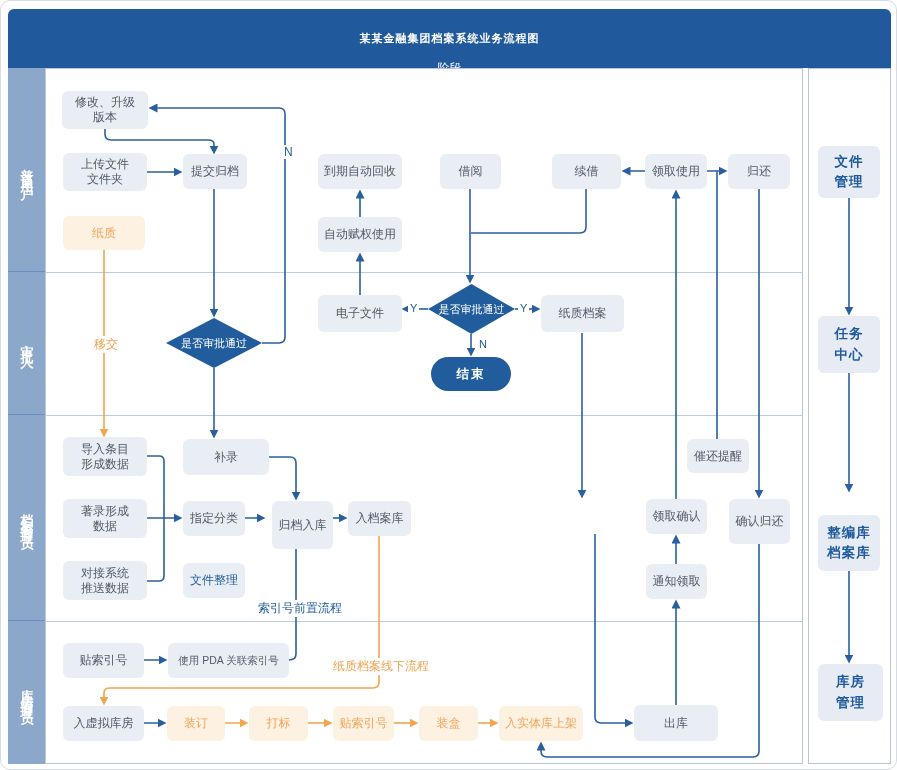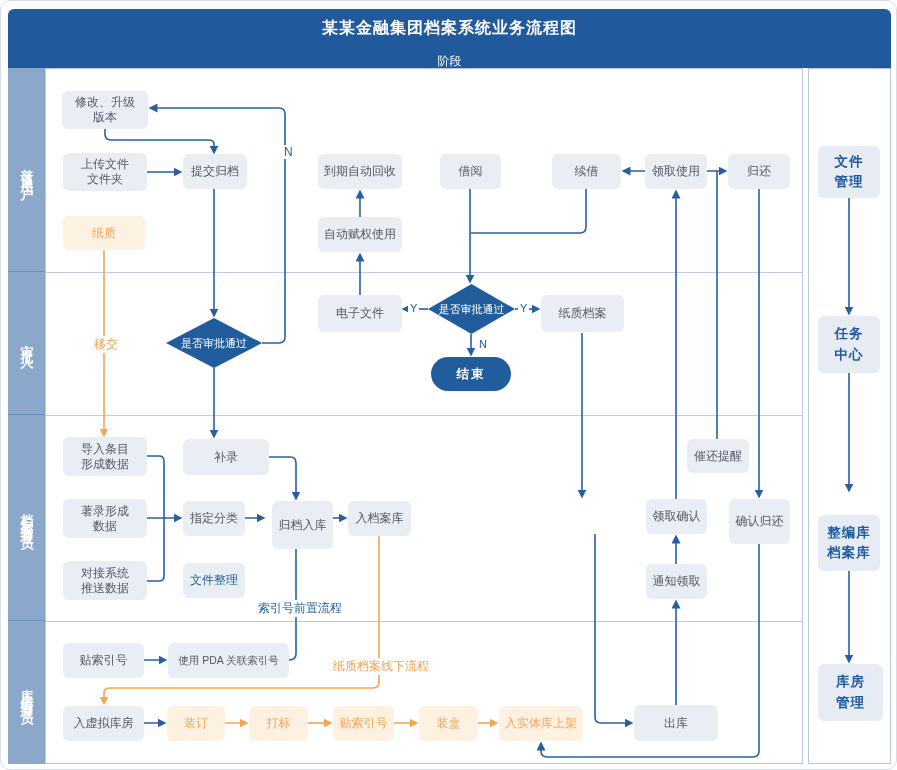--- a/index.html
+++ b/index.html
@@ -1,21 +1,21 @@
 <!DOCTYPE html>
 <html><head>
 <meta charset="utf-8">
 <style>
   html,body{margin:0;padding:0;background:#fff;}
   body{font-family:"Liberation Sans","DejaVu Sans",sans-serif;}
   #stage{position:relative;width:895px;height:768px;margin:0;background:#fff;
          border:1px solid #d7dbe2;border-radius:10px;overflow:hidden;}
   .hdr{position:absolute;left:7px;top:8px;width:883px;height:59px;background:#20599c;
        border-radius:6px 6px 0 0;color:#fff;text-align:center;}
-  .hdr .title{margin-top:9px;font-size:16px;font-weight:bold;letter-spacing:1px;}
+  .hdr .title{margin-top:22px;font-size:11px;font-weight:bold;letter-spacing:1px;}
   .hdr .stage{margin-top:14px;font-size:12px;}
   .lanecol{position:absolute;left:7px;top:67px;width:37px;height:696px;background:#8ba7ca;}
   .lanecell{display:flex;align-items:center;justify-content:center;border-bottom:1px solid #6a8fbe;box-sizing:border-box;}
   .lanecell:last-child{border-bottom:none;}
   .lanetxt{writing-mode:vertical-lr;text-orientation:upright;color:#fff;font-size:13px;
            font-weight:bold;letter-spacing:6px;}
   .mainarea{position:absolute;left:44px;top:67px;width:758px;height:696px;
             border:1px solid #b7c6db;box-sizing:border-box;background:#fff;}
   .rightcol{position:absolute;left:807px;top:67px;width:83px;height:696px;
             border:1px solid #b7c6db;box-sizing:border-box;background:#fff;}

